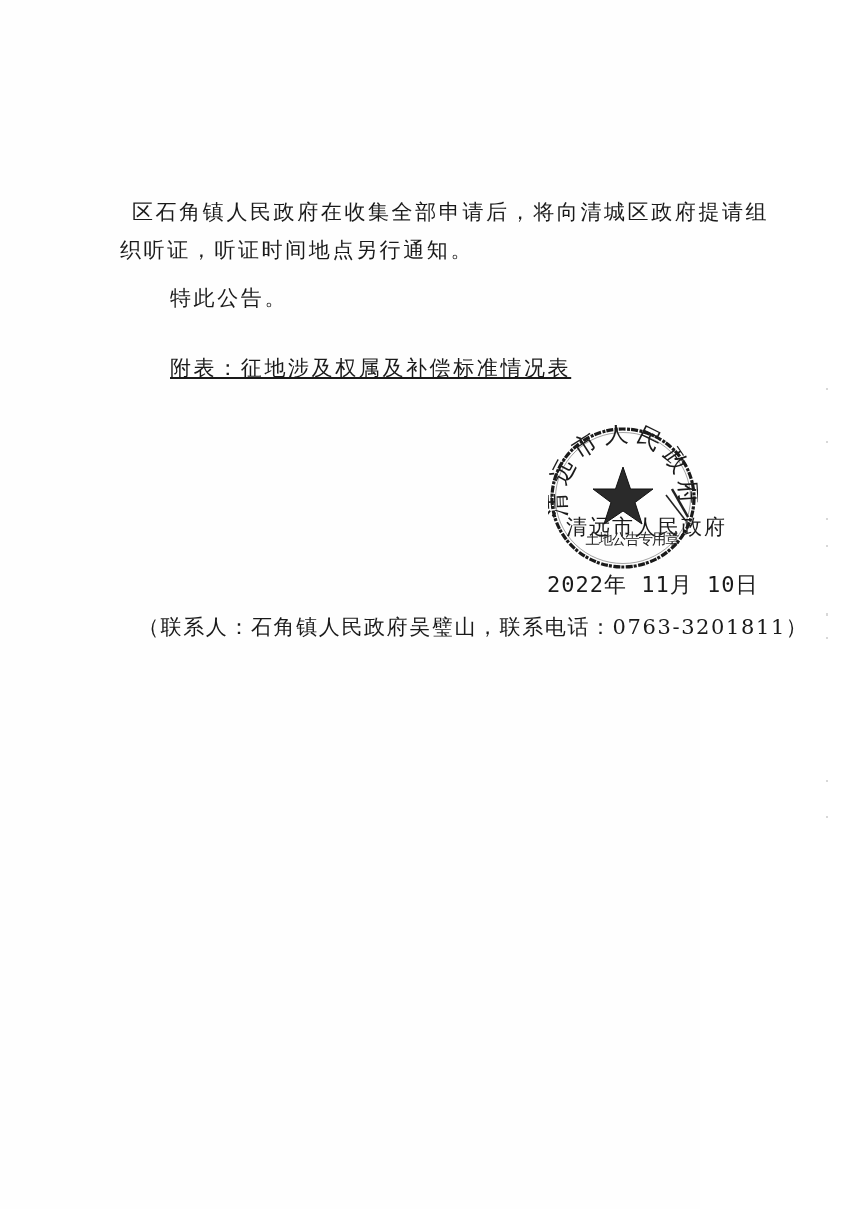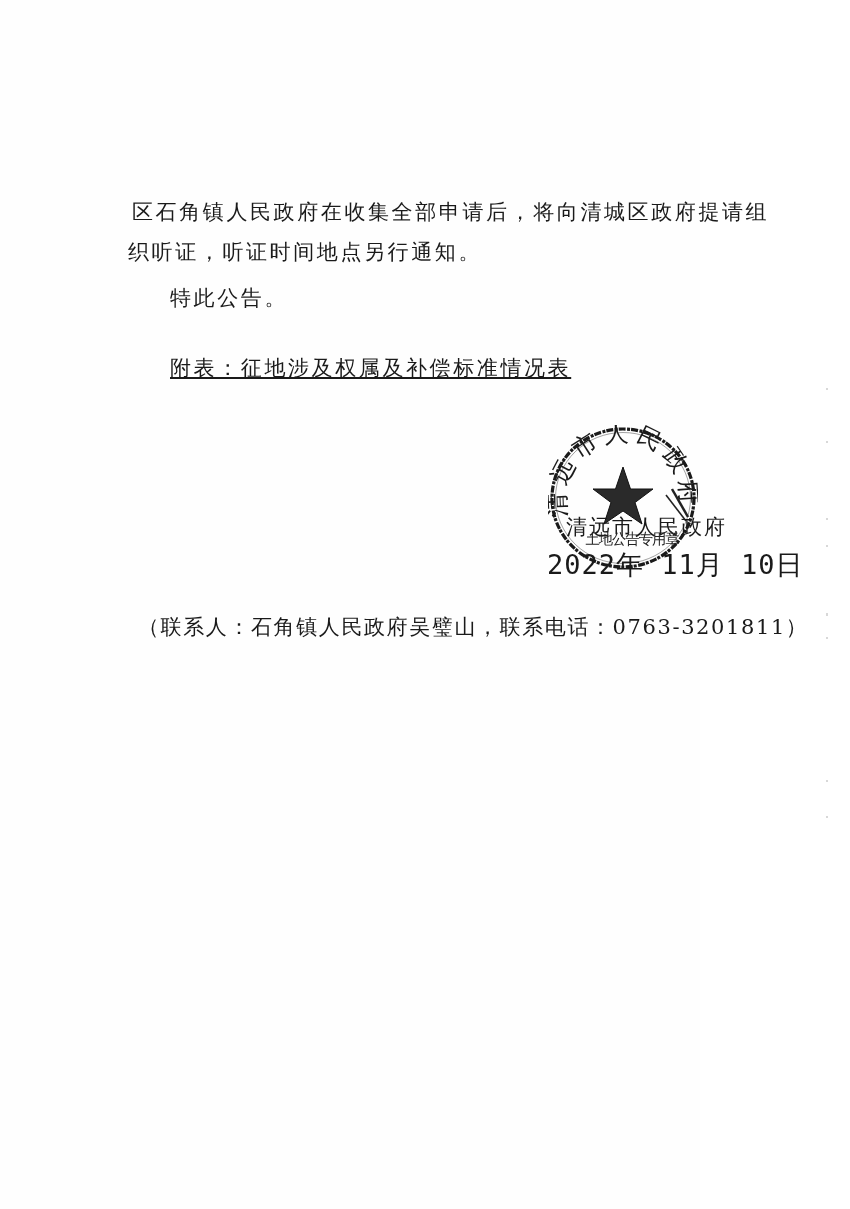--- a/index.html
+++ b/index.html
@@ -23,38 +23,38 @@
     }
     .line {
       position: absolute;
       font-size: 21px;
       line-height: 26px;
       white-space: nowrap;
       letter-spacing: 2.6px;
       font-weight: normal;
     }
     #l1 { left: 132px; top: 199px; }
-    #l2 { left: 128px; top: 239px; }
+    #l2 { left: 120px; top: 239px; font-family: Liberation Mono, monospace; }
     #l3 { left: 170px; top: 285px; }
     #l4 { left: 170px; top: 355px; text-decoration: underline; }
     #contact { left: 138px; top: 614px; letter-spacing: 1.6px; }
 
     .sign-org {
       position: absolute;
       left: 566px; top: 514px;
       font-size: 21px;
       line-height: 26px;
       letter-spacing: 2px;
       white-space: nowrap;
       z-index: 2;
     }
     .sign-date {
       position: absolute;
-      left: 547px; top: 552px;
-      font-size: 27px;
+      left: 547px; top: 572px;
+      font-size: 22px;
       line-height: 26px;
       letter-spacing: 1px;
       white-space: nowrap;
       z-index: 2;
       font-family: "DejaVu Sans Mono", "Liberation Mono", monospace;
     }
     .sign-date .cjk {
       font-family: "DejaVu Serif", "Liberation Serif", serif;
     }
 

